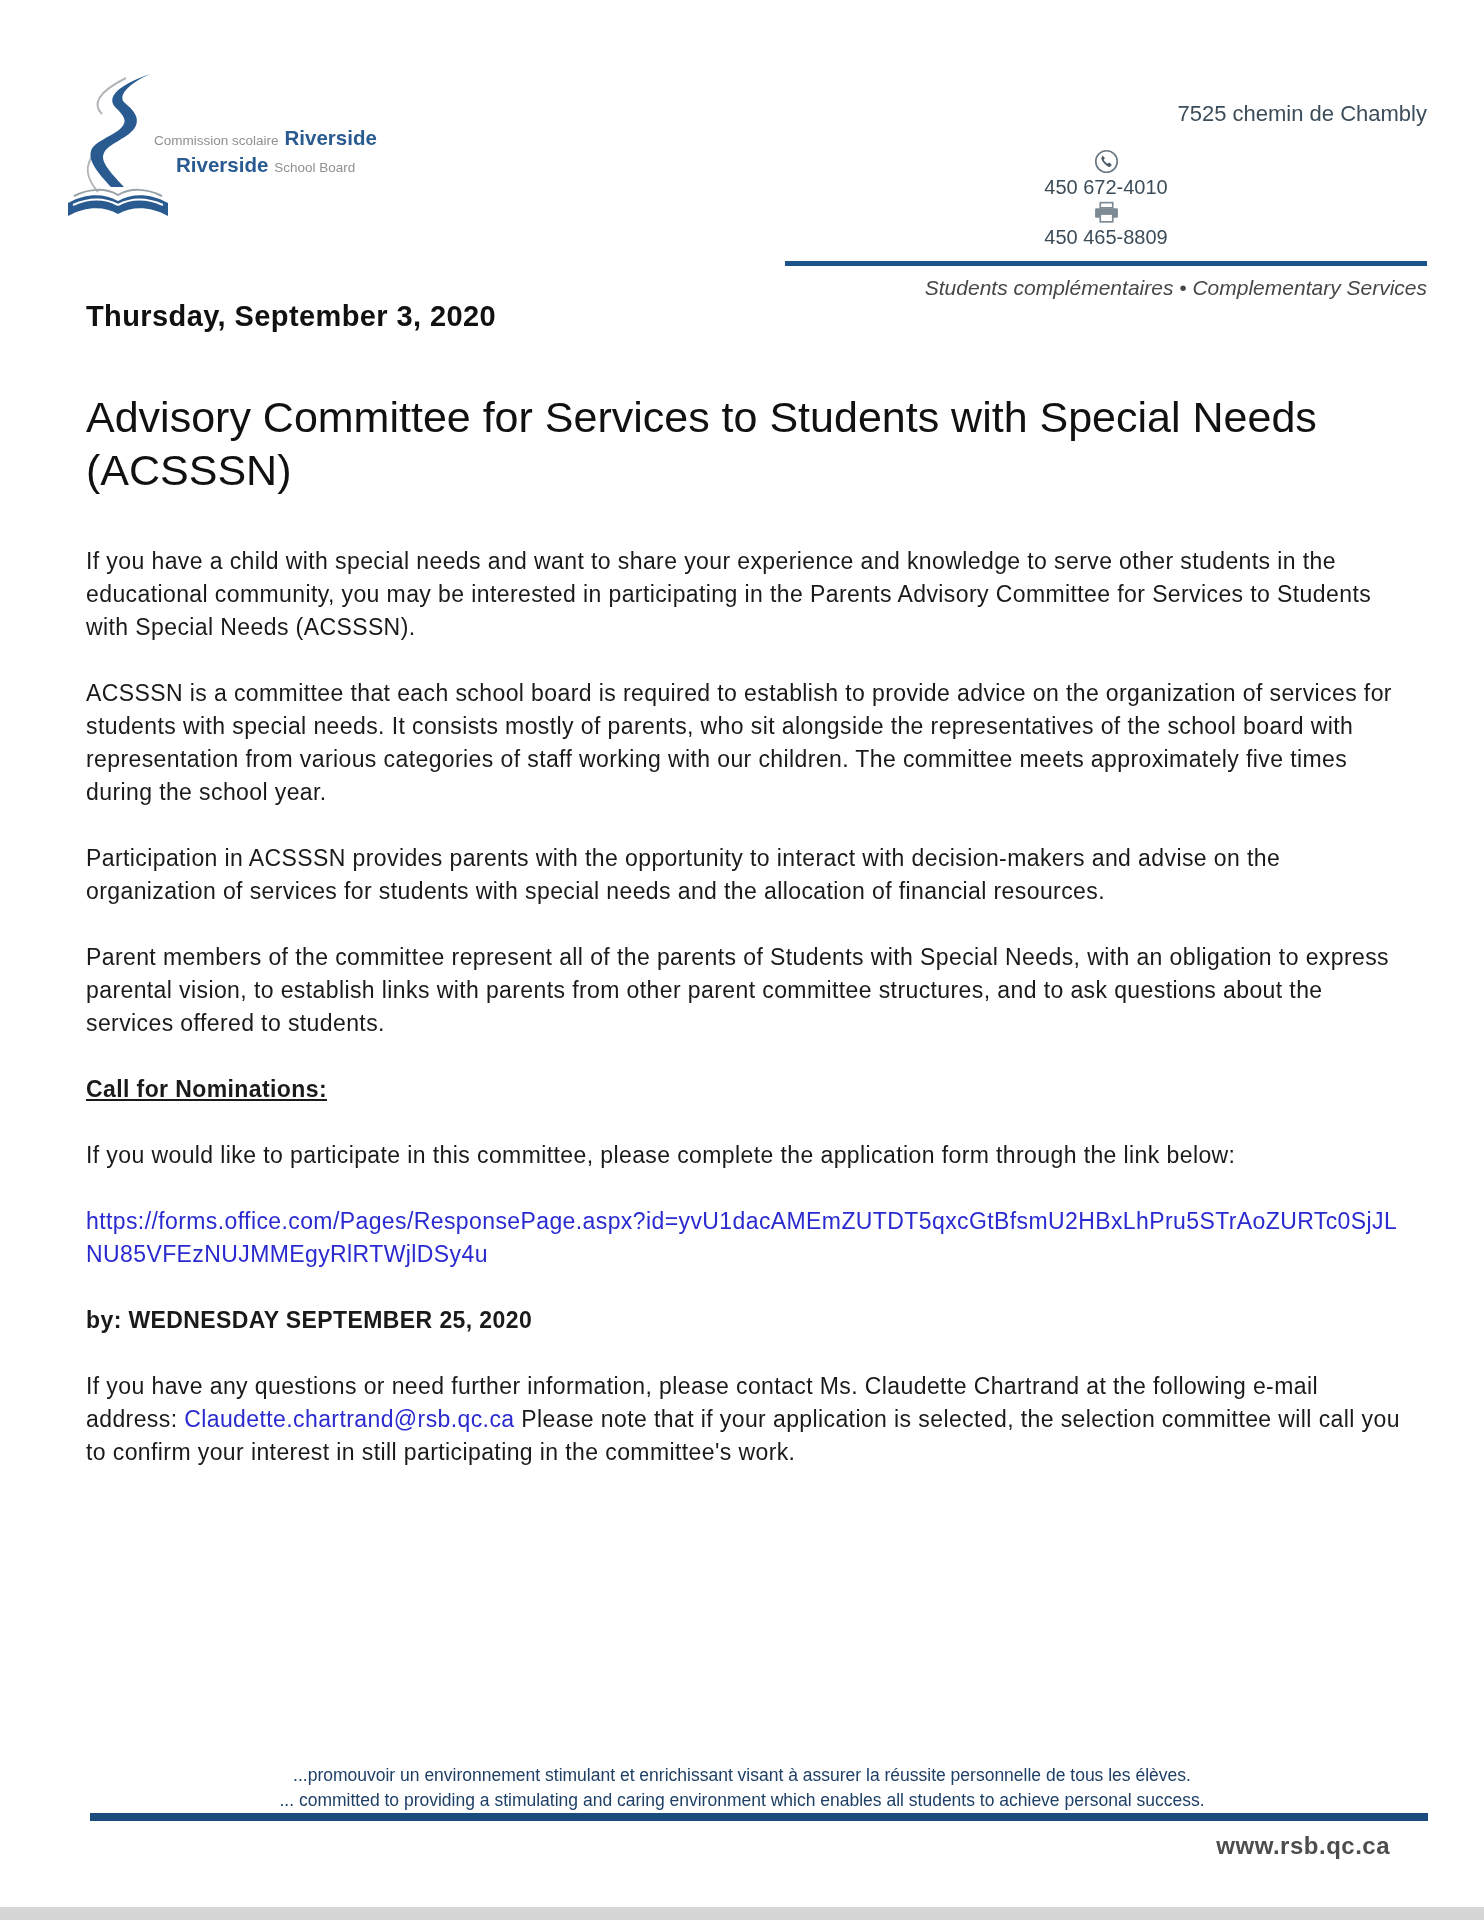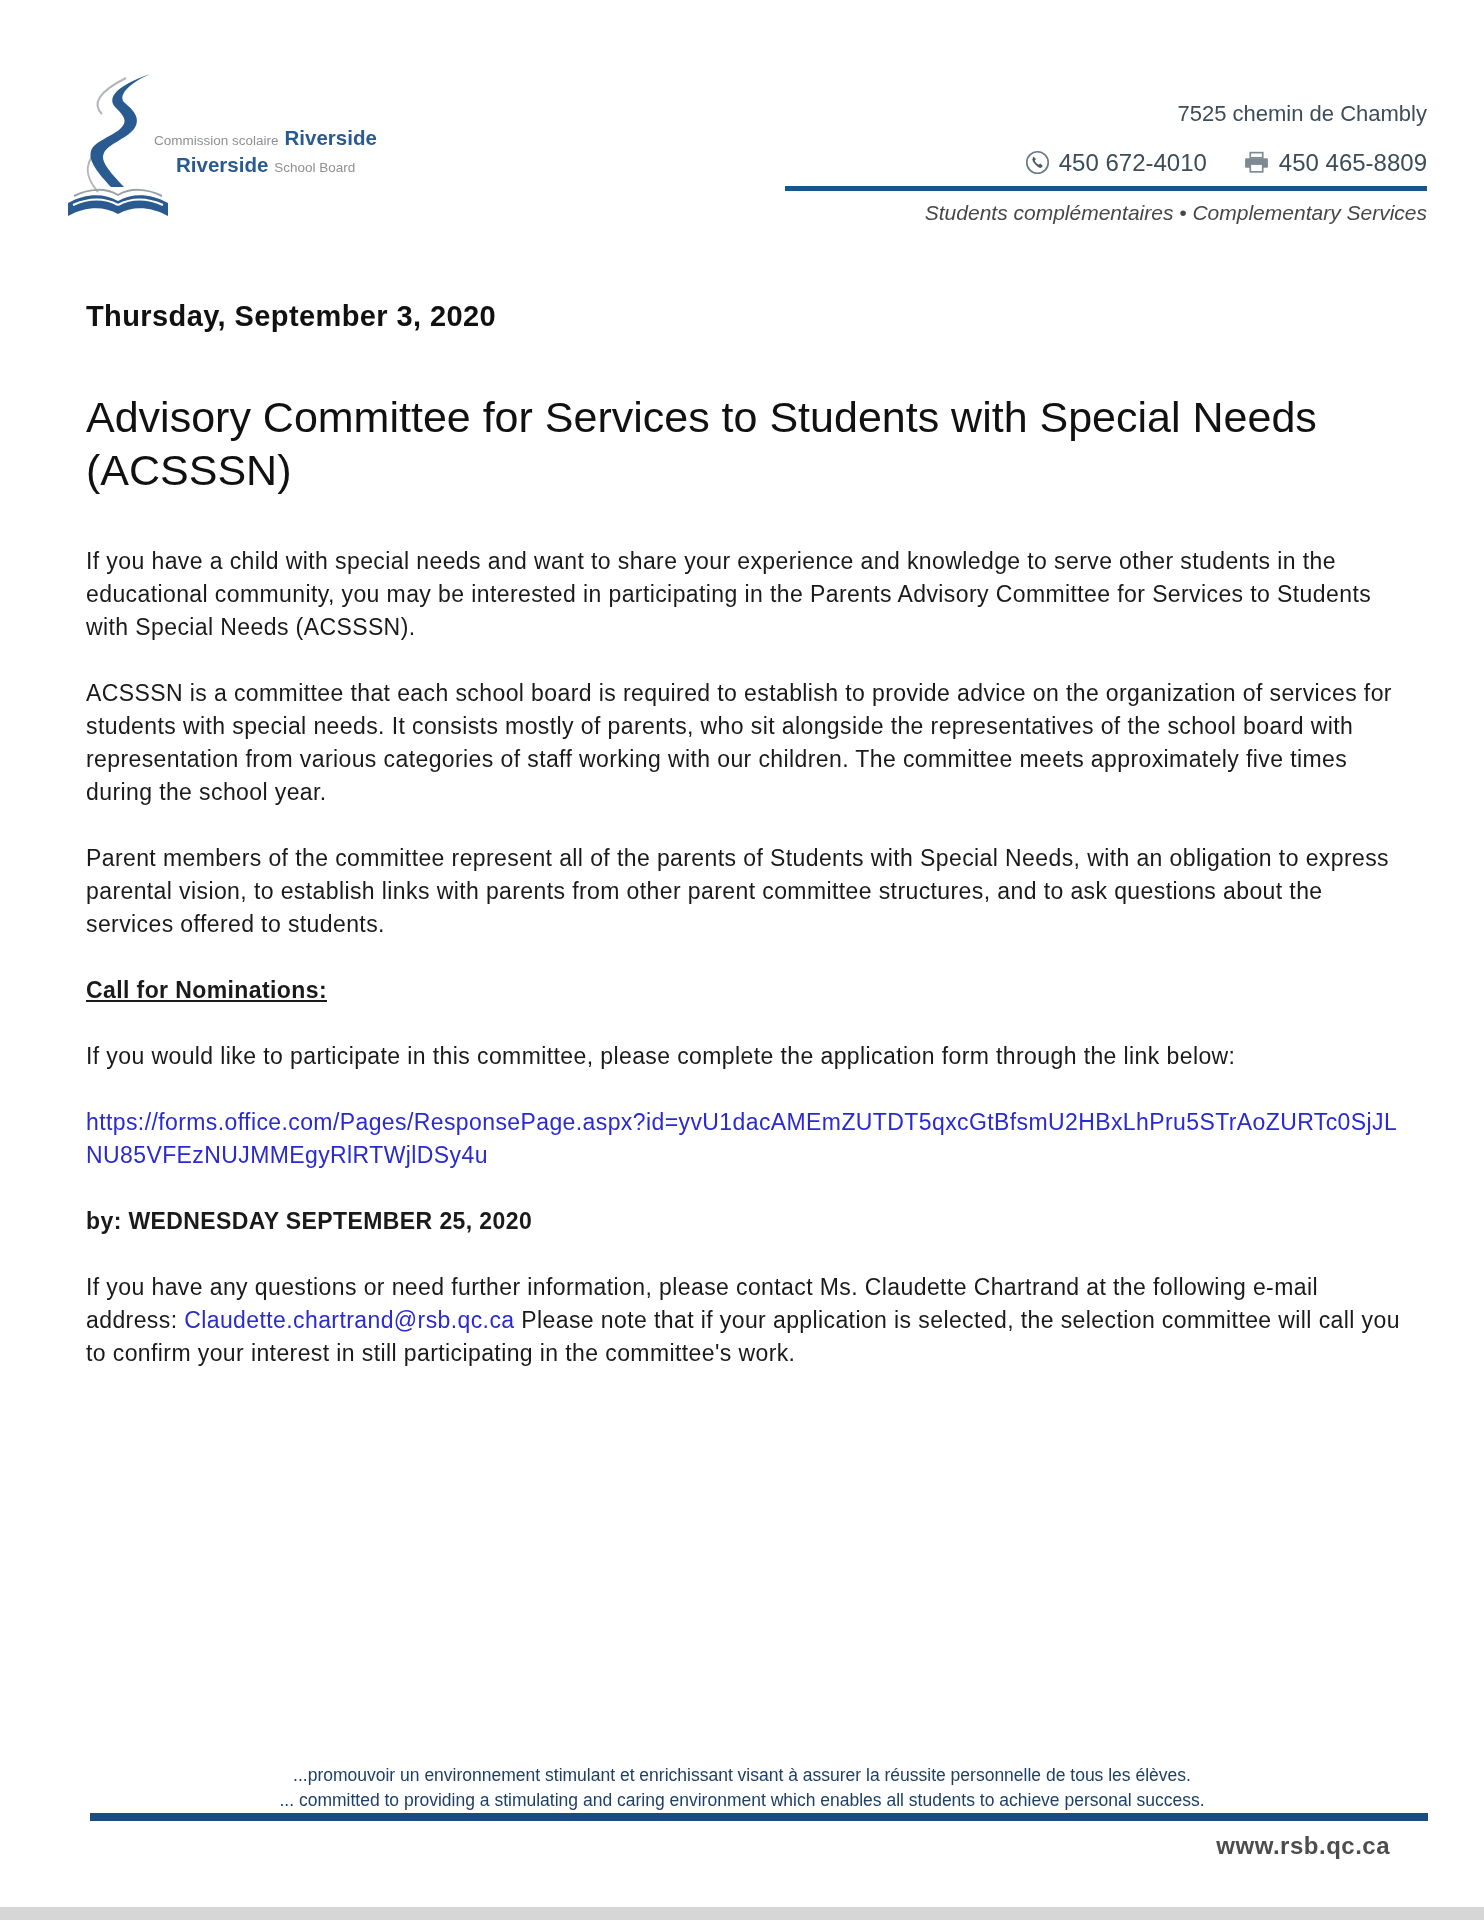--- a/index.html
+++ b/index.html
@@ -12,21 +12,21 @@
   .logo-text{position:absolute;left:90px;top:56px;white-space:nowrap;line-height:24px;}
   .logo-text .row2{padding-left:22px;}
   .lg{color:#8e9092;font-size:13.5px;}
   .lb{color:#2a5b90;font-size:20.5px;font-weight:bold;}
   .row1 .lb{margin-left:6px;}
   .row2 .lg{margin-left:6px;}
 
   .addr{position:absolute;right:57px;top:100px;text-align:right;
         color:#3c4c58;font-size:22px;line-height:27px;}
   .phone-row{margin-top:22px;display:flex;justify-content:flex-end;align-items:center;
-             gap:9px;font-size:24px;}
+             gap:0;font-size:20px;flex-direction:column;}
   .phone-gap{width:18px;}
   .rule{margin-top:10px;margin-left:auto;width:642px;height:5px;background:#1a558a;}
   .dept{margin-top:8px;font-style:italic;color:#474747;font-size:21px;}
 
   
   .body{position:absolute;left:86px;top:300px;width:1325px;
         font-size:23px;line-height:33px;letter-spacing:0.4px;}
   .date{font-weight:bold;font-size:29px;margin:0 0 58px;color:#111;}
   .title{font-weight:normal;font-size:43px;line-height:53px;margin:0 0 48px;
          max-width:1300px;color:#111;letter-spacing:0;}
@@ -101,20 +101,21 @@
     <div class="dept">Students complémentaires • Complementary Services</div>
   </div>
 
   <div class="body">
     <p class="date">Thursday, September 3, 2020</p>
 
     <h1 class="title">Advisory Committee for Services to Students with Special Needs (ACSSSN)</h1>
 
     <p class="para">If you have a child with special needs and want to share your experience and knowledge to serve other students in the educational community, you may be interested in participating in the Parents Advisory Committee for Services to Students with Special Needs (ACSSSN).</p>
     <p class="para">ACSSSN is a committee that each school board is required to establish to provide advice on the organization of services for students with special needs. It consists mostly of parents, who sit alongside the representatives of the school board with representation from various categories of staff working with our children. The committee meets approximately five times during the school year.</p>
+    <p class="para">Participation in ACSSSN provides parents with the opportunity to interact with decision-makers and advise on the organization of services for students with special needs and the allocation of financial resources.</p>
     <p class="para">Parent members of the committee represent all of the parents of Students with Special Needs, with an obligation to express parental vision, to establish links with parents from other parent committee structures, and to ask questions about the services offered to students.</p>
 
     <p class="cfn"><span class="u">Call for Nominations:</span></p>
 
     <p class="para">If you would like to participate in this committee, please complete the application form through the link below:</p>
 
     <p class="para"><a class="link">https://forms.office.com/Pages/ResponsePage.aspx?id=yvU1dacAMEmZUTDT5qxcGtBfsmU2HBxLhPru5STrAoZURTc0SjJLNU85VFEzNUJMMEgyRlRTWjlDSy4u</a></p>
 
     <p class="deadline">by: WEDNESDAY SEPTEMBER 25, 2020</p>
 

